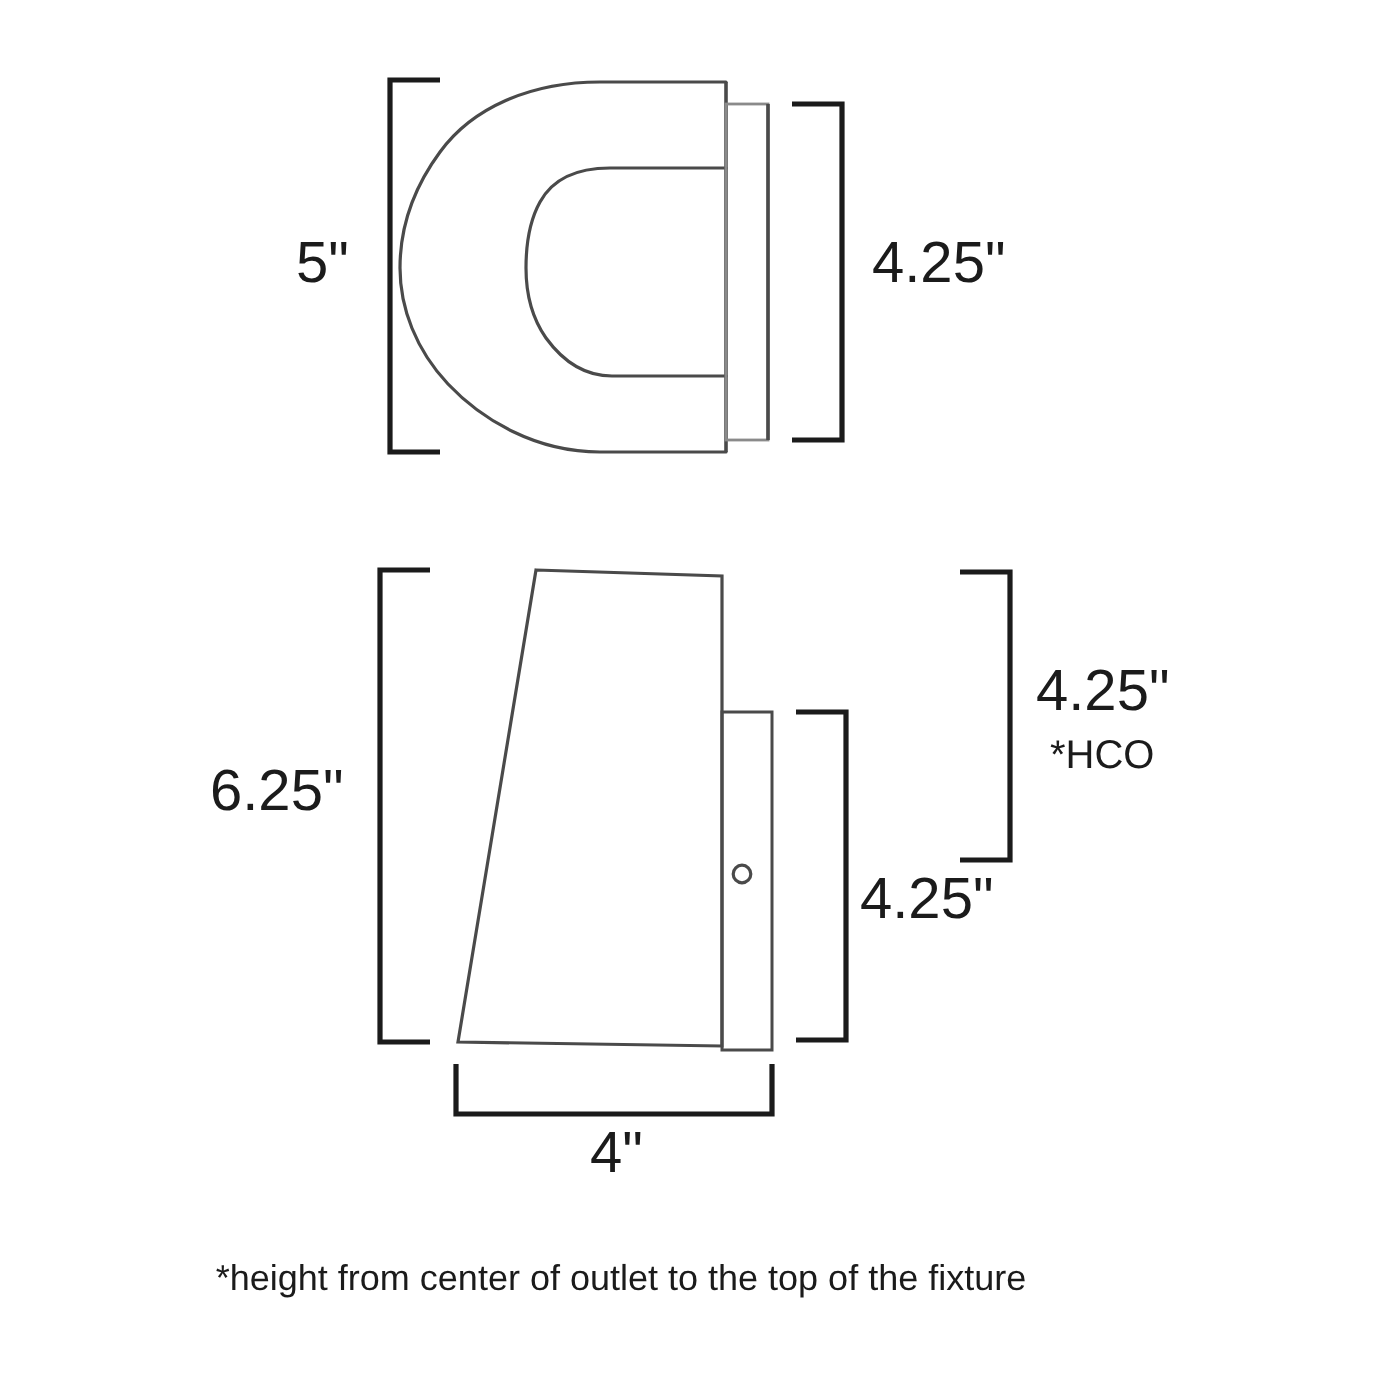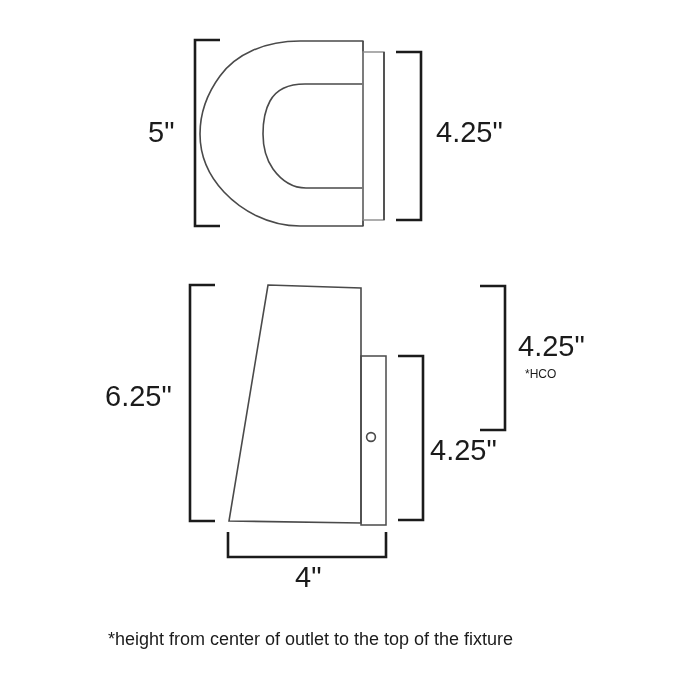--- a/index.html
+++ b/index.html
@@ -32,21 +32,21 @@
     color: #1b1b1b;
     font-family: "Liberation Sans", sans-serif;
     white-space: nowrap;
     line-height: 1;
   }
   .dim-primary {
     font-size: 29px;
     letter-spacing: 0px;
   }
   .dim-sub {
-    font-size: 12px;
+    font-size: 20px;
   }
   .footnote {
     position: absolute;
     left: 0;
     top: 630px;
     width: 621px;
     text-align: center;
     font-size: 18px;
     color: #1b1b1b;
     font-family: "Liberation Sans", sans-serif;

